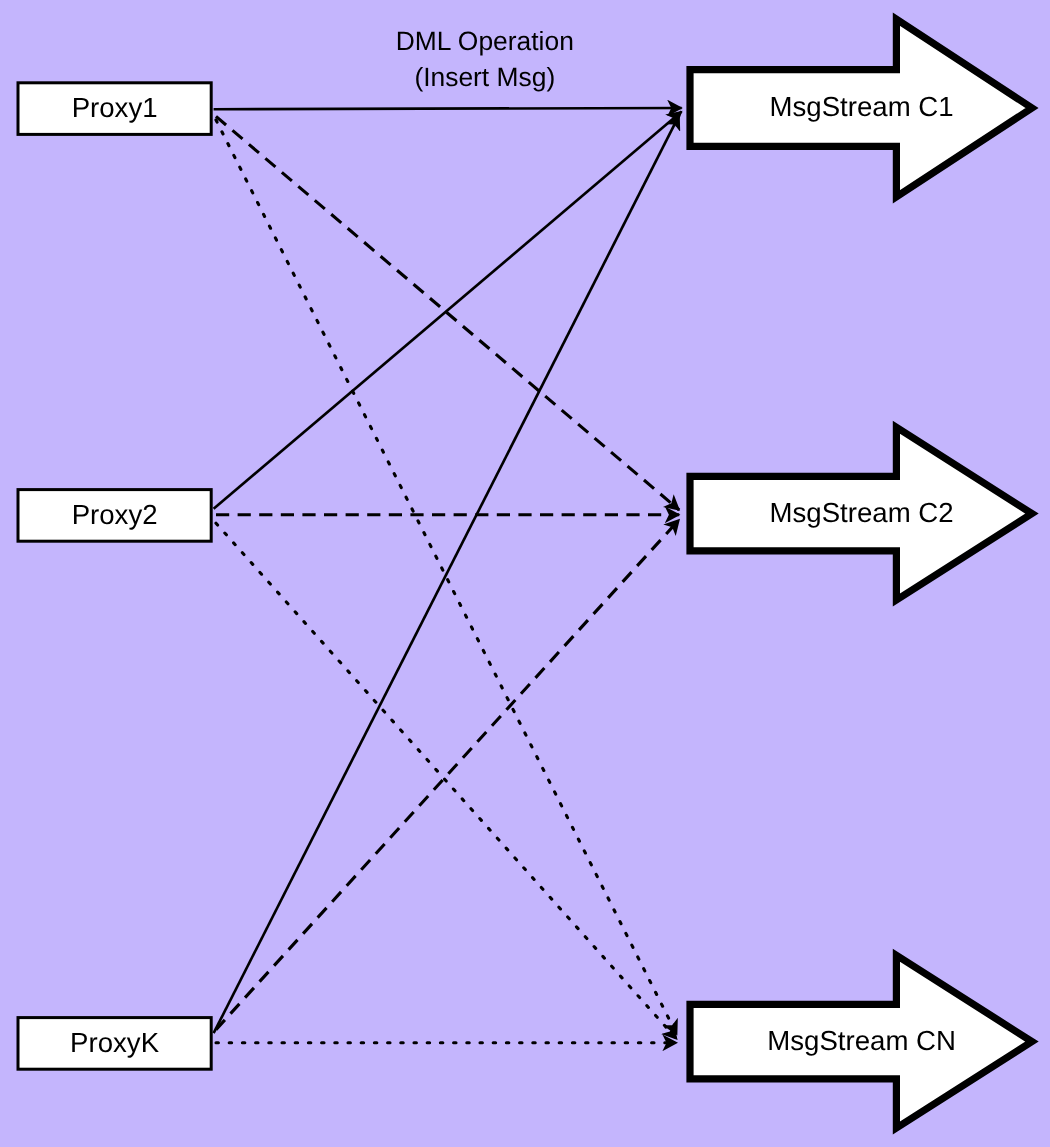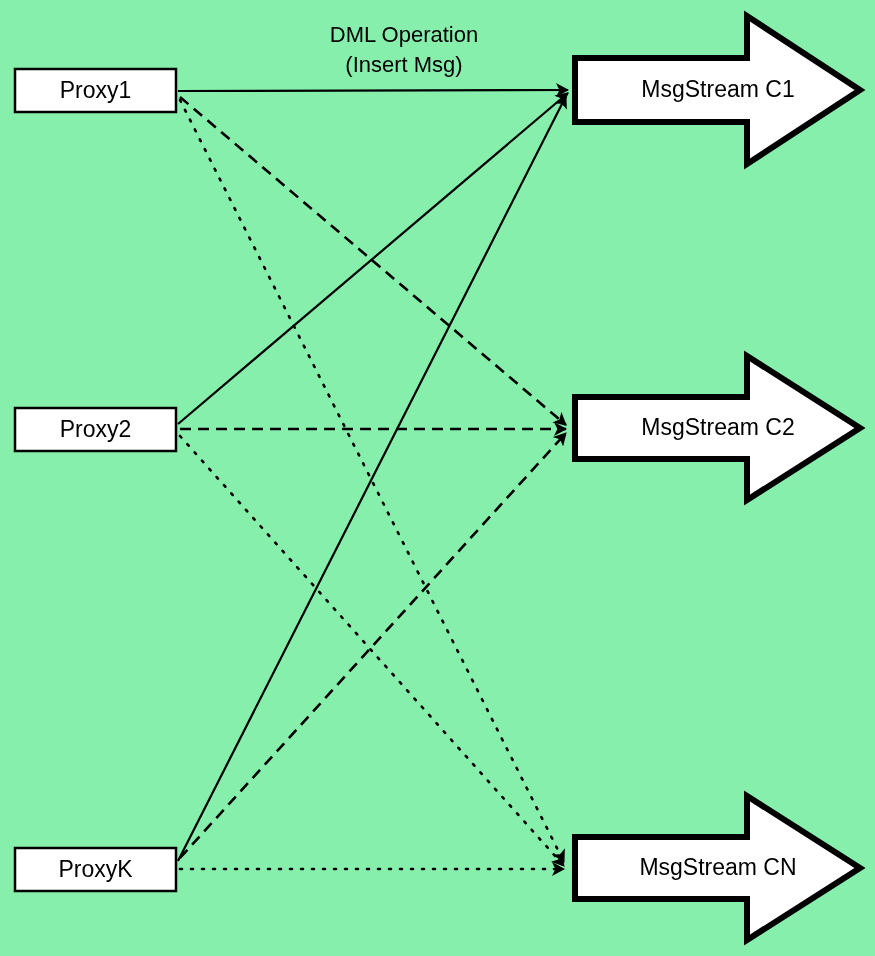--- a/index.html
+++ b/index.html
@@ -7,21 +7,21 @@
     padding: 0;
     background: #ffffff;
   }
   body {
     font-family: "Liberation Sans", sans-serif;
   }
   #diagram-root {
     position: relative;
     width: 875px;
     height: 956px;
-    background: #86efac;
+    background: #c4b5fd;
     overflow: hidden;
     text-align: right;
   }
   #diagram-svg {
     position: absolute;
     left: 0;
     top: 0;
     width: 875px;
     height: 956px;
   }

